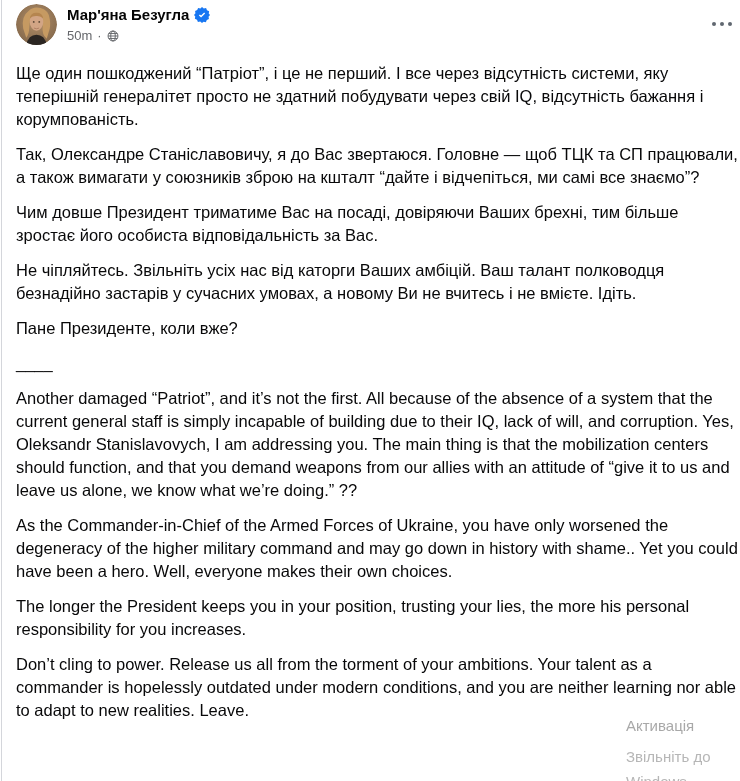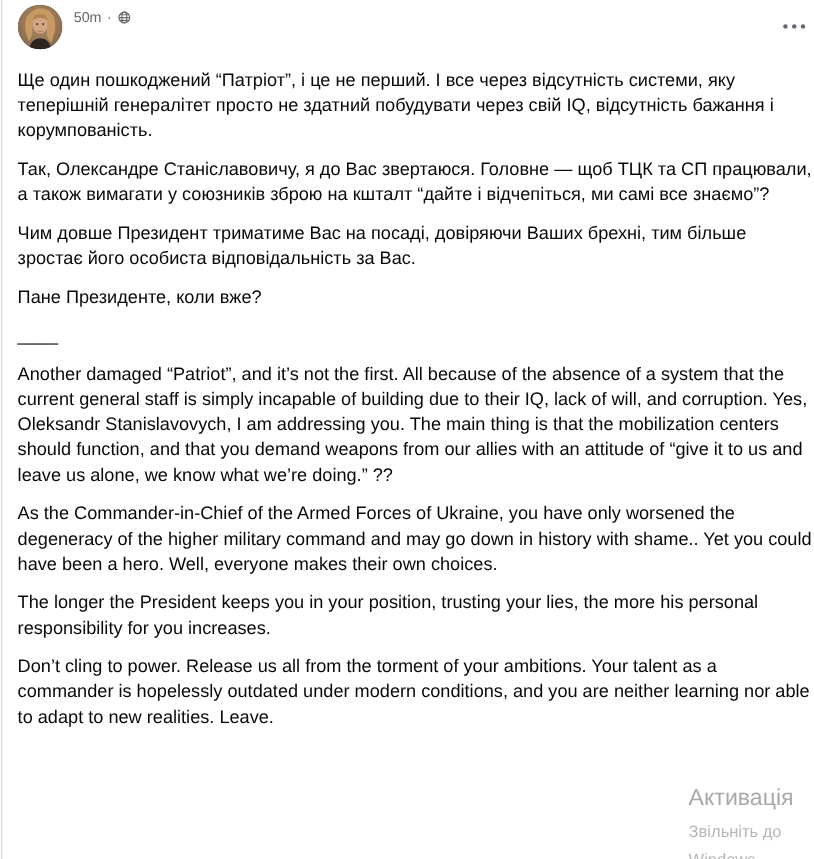--- a/index.html
+++ b/index.html
@@ -82,21 +82,21 @@
 
   
   .watermark {
     position: absolute;
     left: 626px;
     top: 713px;
     pointer-events: none;
     white-space: nowrap;
     font-weight: 400;
   }
-  .wm1 { font-size: 21px; line-height: 26px; color: rgba(110,110,110,0.60); }
+  .wm1 { font-size: 15px; line-height: 26px; color: rgba(110,110,110,0.60); }
   .wm2 { font-size: 15px; line-height: 19px; margin-top: 8px; color: rgba(110,110,110,0.50); }
   .wm3 { font-size: 15px; line-height: 19px; margin-top: 6px; color: rgba(110,110,110,0.50); }
 </style>
 </head>
 <body>
 
 <div class="edge-line"></div>
 
 <div class="post">
 
@@ -115,20 +115,29 @@
         <ellipse cx="20" cy="17.5" rx="6.6" ry="8.5" fill="#d2a585"></ellipse>
         <path d="M13.5 14 Q14 8.5 20 8.5 Q26 8.5 26.5 14 Q23 11.5 20 11.8 Q16.5 11.5 13.5 14Z" fill="#b5854f"></path>
         <path d="M10 40 Q12 30 20 30 Q28 30 30 40 Z" fill="#2b2622"></path>
         <circle cx="17.3" cy="17.5" r="0.9" fill="#5a4634"></circle>
         <circle cx="22.7" cy="17.5" r="0.9" fill="#5a4634"></circle>
         <path d="M17.5 23.5 Q20 24.8 22.5 23.5" stroke="#a97b5e" stroke-width="0.8" fill="none"></path>
       </svg>
     </a>
 
     <div class="hmeta">
+      <div class="name-row">
+        <span class="name">Мар'яна Безугла</span>
+        <span class="badge">
+          <svg viewBox="0 0 24 24" width="16" height="16">
+            <path fill="#1877f2" d="M12 0l2.7 2.2 3.4-.6 1.4 3.2 3.2 1.4-.6 3.4L24 12l-2.2 2.7.6 3.4-3.2 1.4-1.4 3.2-3.4-.6L12 24l-2.7-2.2-3.4.6-1.4-3.2-3.2-1.4.6-3.4L0 12l2.2-2.7-.6-3.4 3.2-1.4L6.2 1.6l3.4.6z"></path>
+            <path fill="#ffffff" d="M10.6 15.9l-3.3-3.2 1.5-1.5 1.8 1.7 4.6-4.7 1.5 1.5z"></path>
+          </svg>
+        </span>
+      </div>
       <div class="sub-row">
         <span class="timestamp">50m</span>
         <span class="dot">·</span>
         <span class="globe">
           <svg viewBox="0 0 16 16" width="12" height="12" fill="none" stroke="#65676b" stroke-width="1.3">
             <circle cx="8" cy="8" r="6.6"></circle>
             <ellipse cx="8" cy="8" rx="3" ry="6.6"></ellipse>
             <path d="M1.6 8h12.8M2.4 4.6h11.2M2.4 11.4h11.2"></path>
           </svg>
         </span>
@@ -139,20 +148,21 @@
       <span class="dotm"></span>
       <span class="dotm"></span>
       <span class="dotm"></span>
     </div>
   </div>
 
   <div class="body-text">
       <p>Ще один пошкоджений “Патріот”, і це не перший. І все через відсутність системи, яку теперішній генералітет просто не здатний побудувати через свій IQ, відсутність бажання і корумпованість.</p>
       <p>Так, Олександре Станіславовичу, я до Вас звертаюся. Головне — щоб ТЦК та СП працювали, а також вимагати у союзників зброю на кшталт “дайте і відчепіться, ми самі все знаємо”?</p>
       <p>Чим довше Президент триматиме Вас на посаді, довіряючи Ваших брехні, тим більше зростає його особиста відповідальність за Вас.</p>
+      <p>Не чіпляйтесь. Звільніть усіх нас від каторги Ваших амбіцій. Ваш талант полководця безнадійно застарів у сучасних умовах, а новому Ви не вчитесь і не вмієте. Ідіть.</p>
       <p>Пане Президенте, коли вже?</p>
       <p>____</p>
       <p>Another damaged “Patriot”, and it’s not the first. All because of the absence of a system that the current general staff is simply incapable of building due to their IQ, lack of will, and corruption. Yes, Oleksandr Stanislavovych, I am addressing you. The main thing is that the mobilization centers should function, and that you demand weapons from our allies with an attitude of “give it to us and leave us alone, we know what we’re doing.” ??</p>
       <p>As the Commander-in-Chief of the Armed Forces of Ukraine, you have only worsened the degeneracy of the higher military command and may go down in history with shame.. Yet you could have been a hero. Well, everyone makes their own choices.</p>
       <p>The longer the President keeps you in your position, trusting your lies, the more his personal responsibility for you increases.</p>
       <p>Don’t cling to power. Release us all from the torment of your ambitions. Your talent as a commander is hopelessly outdated under modern conditions, and you are neither learning nor able to adapt to new realities. Leave.</p>
     </div>
 </div>
 
 <div class="watermark">

